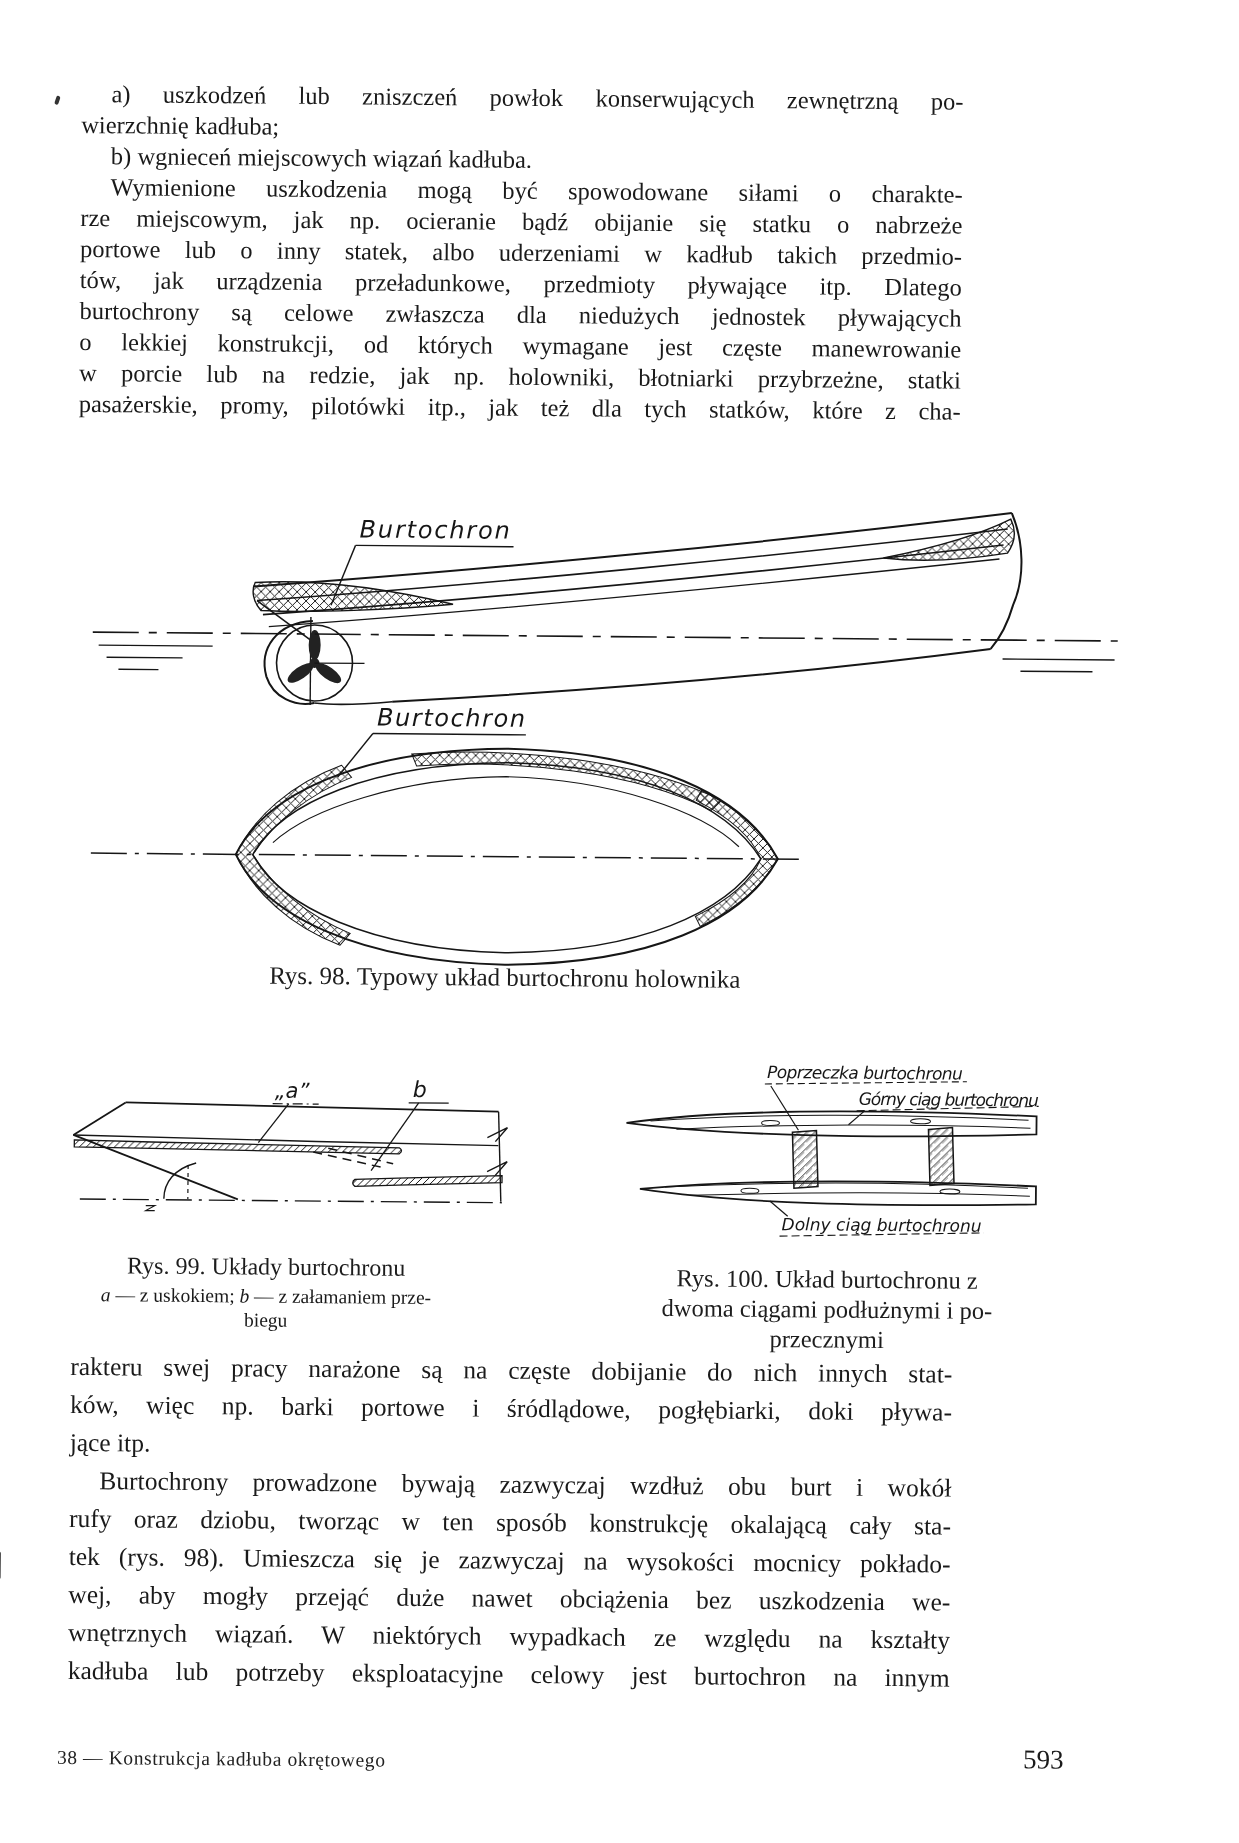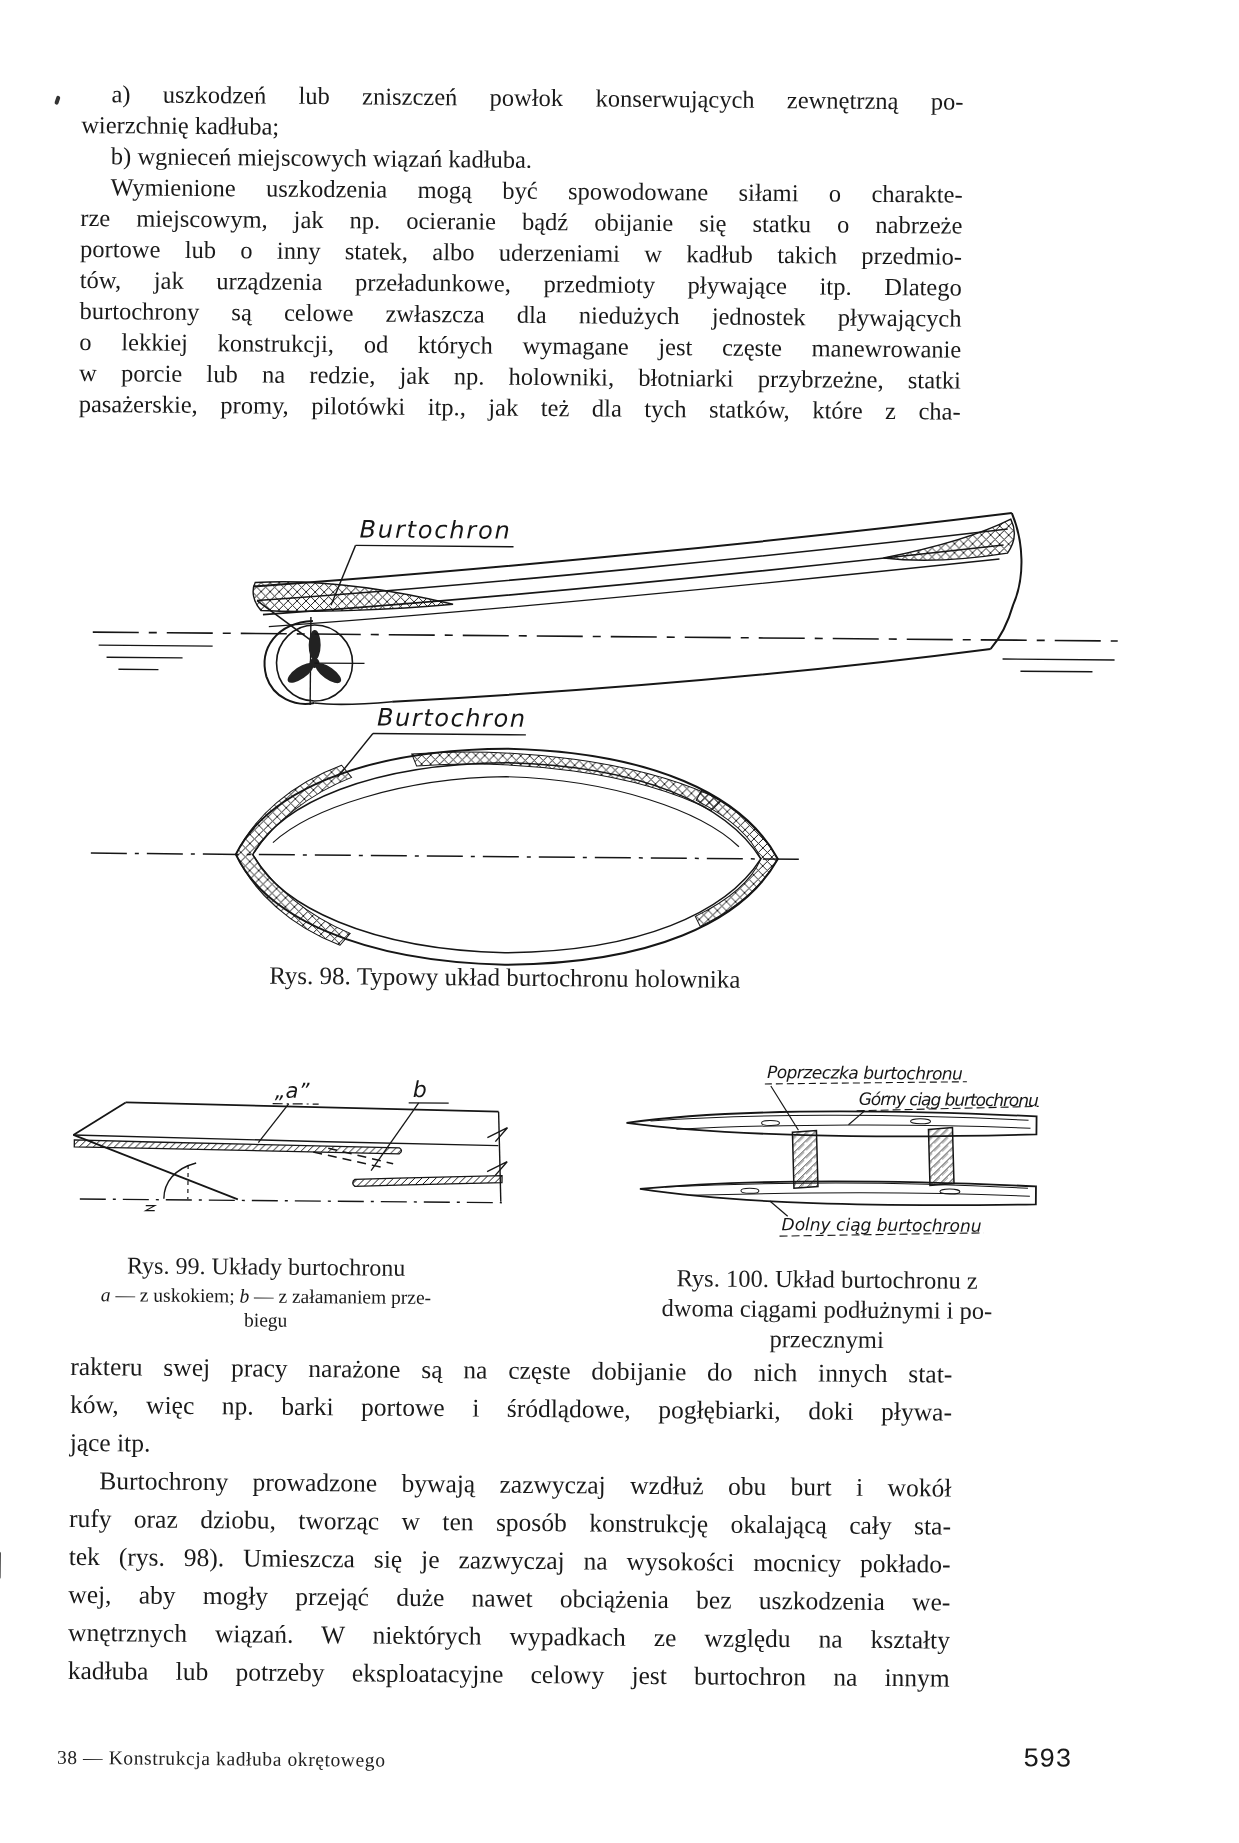--- a/index.html
+++ b/index.html
@@ -20,21 +20,21 @@
   .ln.pl{text-align-last:left;}
   .ln.ind{padding-left:30px;}
   
   .caption{position:absolute;text-align:center;color:#1d1d1d;}
   .cap98{left:150px;top:960px;width:710px;font-size:25px;}
   .cap99{left:64px;top:1252px;width:410px;font-size:24px;}
   .subcap99{left:54px;top:1283px;width:430px;font-size:19.5px;line-height:24px;text-align:center;position:absolute;}
   .cap100{left:618px;top:1258px;width:424px;font-size:24.5px;line-height:30px;}
   
   .footer-note{position:absolute;left:64px;top:1747px;font-size:19.5px;letter-spacing:0.6px;color:#222;}
-  .page-number{position:absolute;left:1030px;top:1736px;font-size:27px;color:#1a1a1a;font-family:Liberation Mono, monospace;}
+  .page-number{position:absolute;left:1030px;top:1736px;font-size:27px;color:#1a1a1a;}
   
   svg{position:absolute;overflow:visible;}
   .fig98{left:60px;top:455px;width:1080px;height:505px;}
   .fig99{left:68px;top:1048px;width:460px;height:205px;}
   .fig100{left:622px;top:1032px;width:420px;height:235px;}
   .hand{font-family:"DejaVu Sans", sans-serif;font-style:italic;}
   
   .edge-mark{position:absolute;background:#111;}
   .m1{left:0;top:1552px;width:6px;height:28px;border-radius:2px;}
   .speck{position:absolute;left:48px;top:96px;width:4px;height:9px;background:#333;border-radius:2px;transform:rotate(18deg);}

